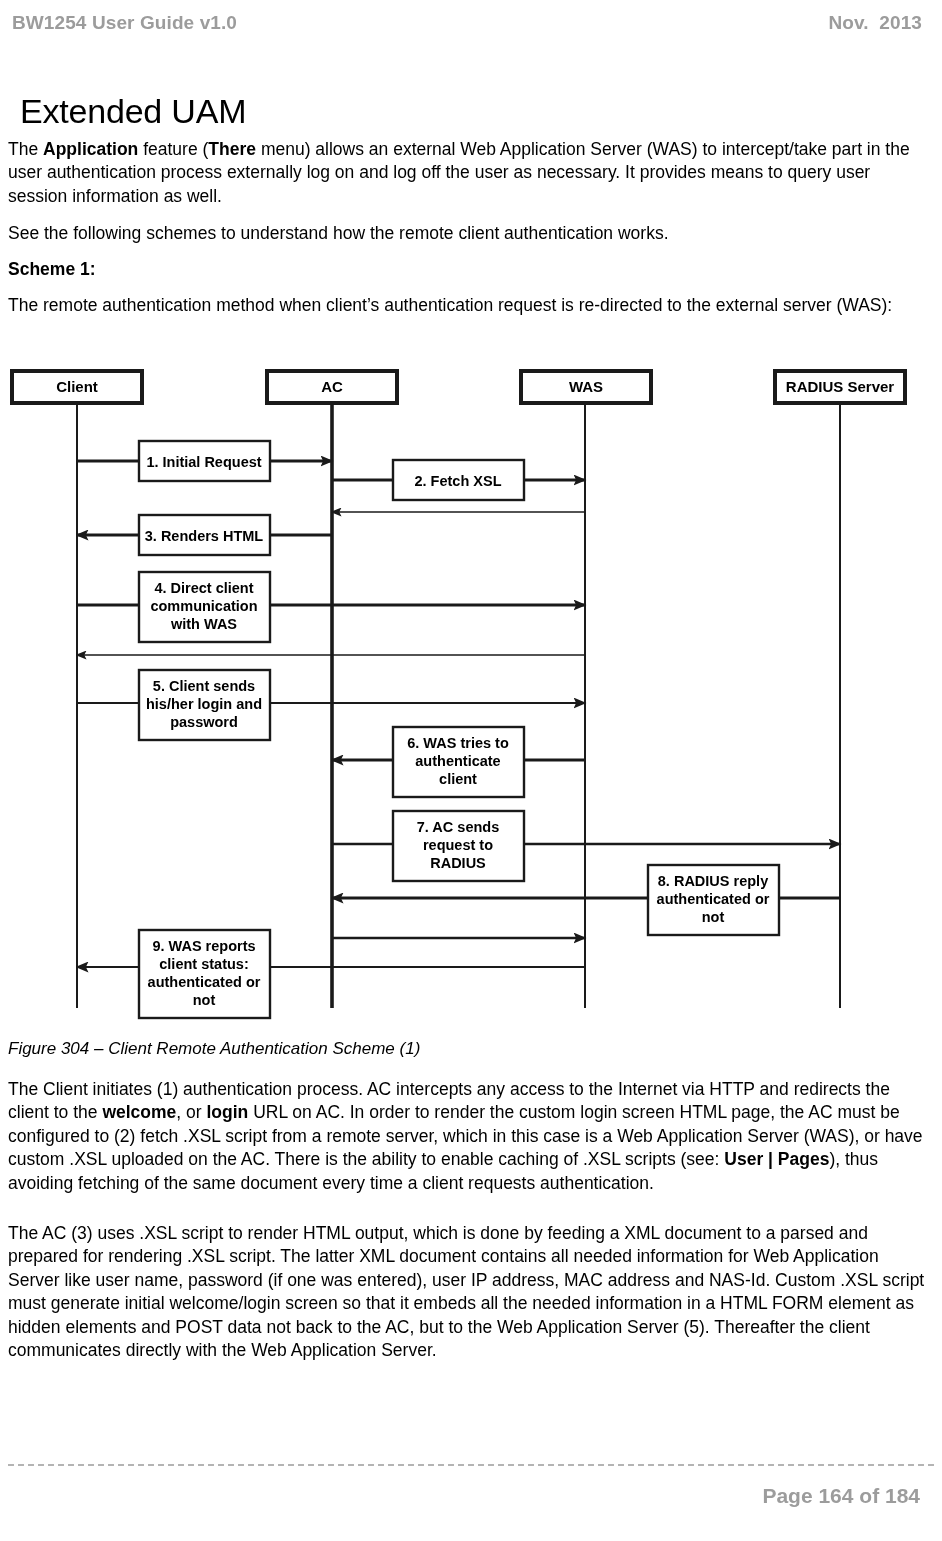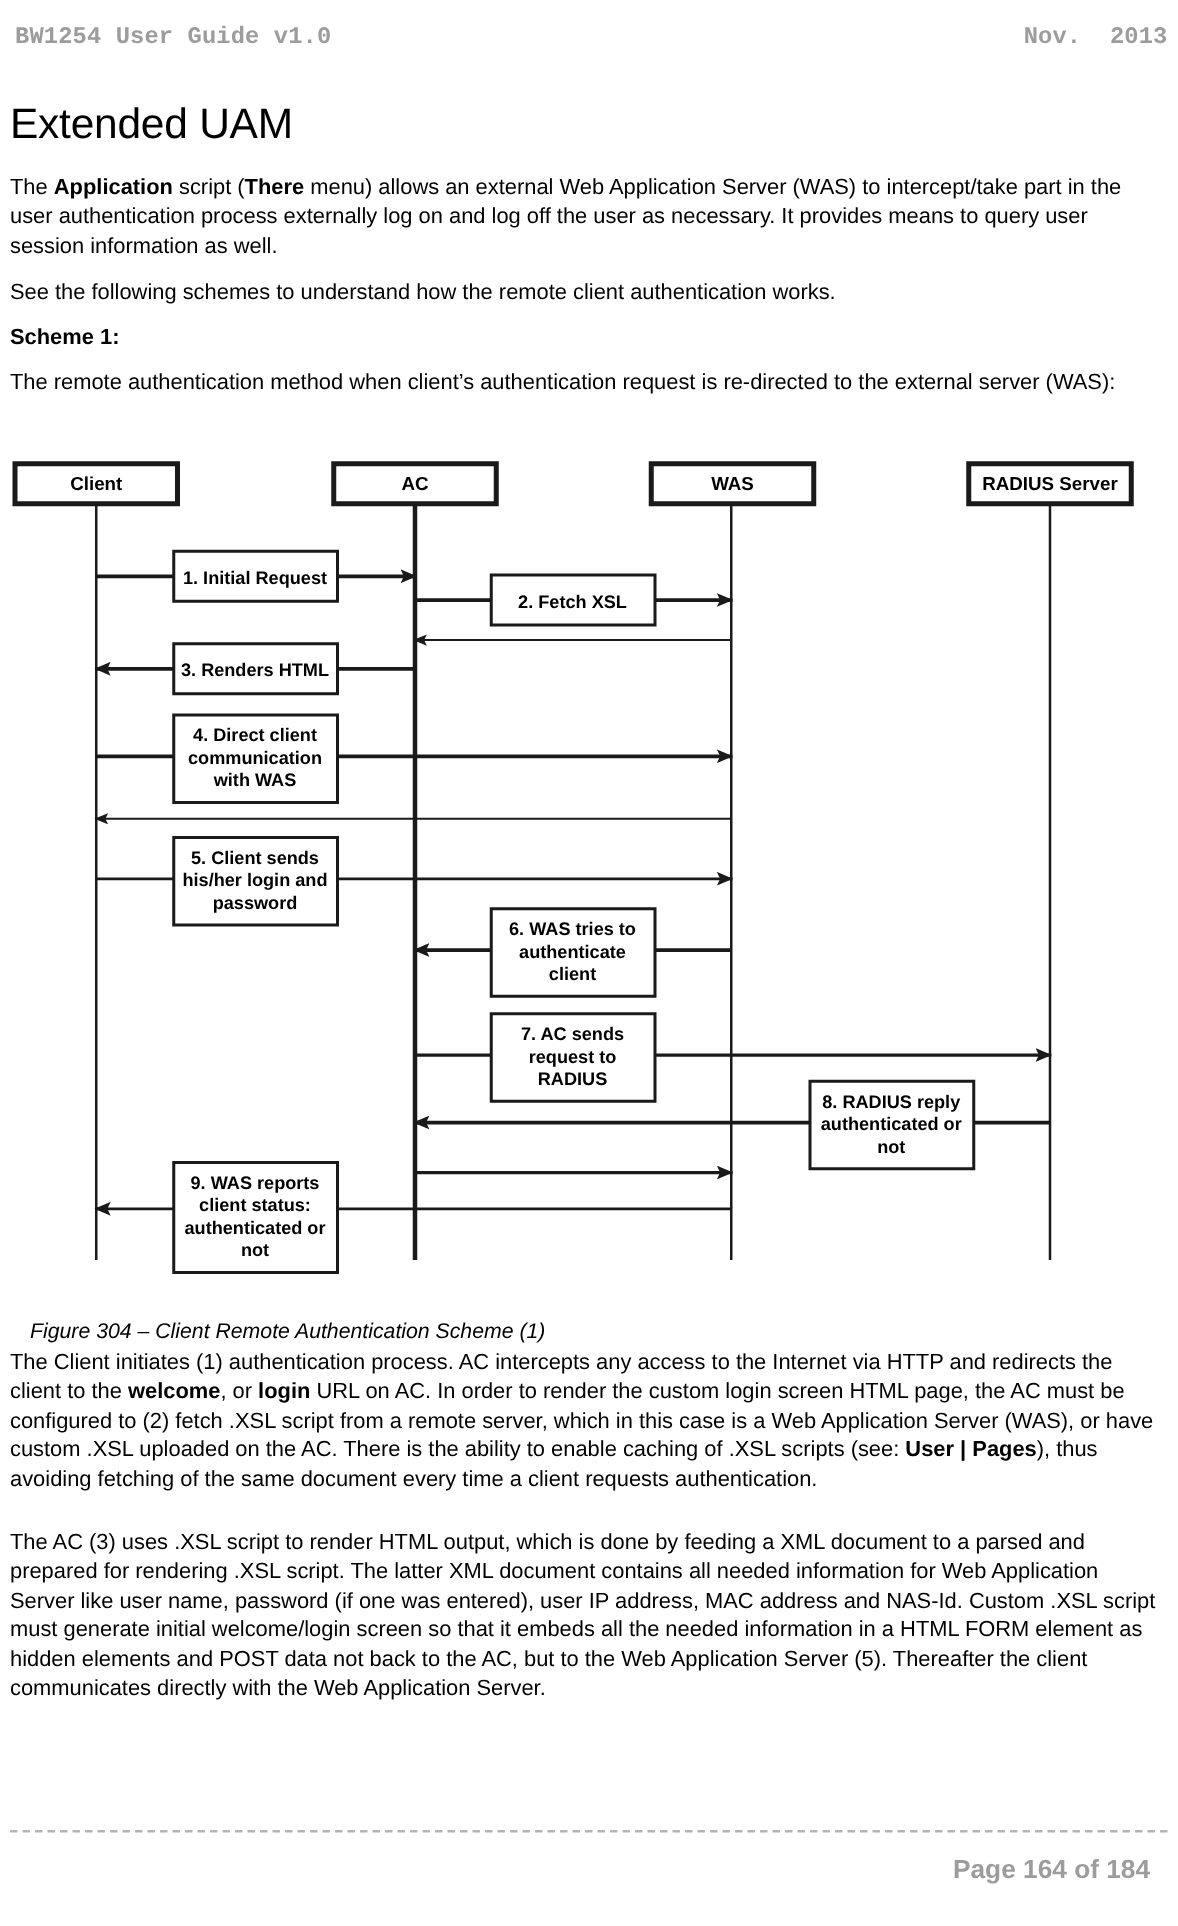--- a/index.html
+++ b/index.html
@@ -9,48 +9,48 @@
     font-family:"Liberation Sans", sans-serif;
     color:#000000;
     position:relative;
     overflow:hidden;
   }
   .page { position:relative; width:942px; height:1541px; }
 
   
   .hdr {
     position:absolute; left:0; top:0; width:942px; height:40px;
-    display:flex; justify-content:space-between; align-items:flex-end;
-    padding:6px 8px 0 12px; box-sizing:border-box;font-family:Liberation Mono, monospace;
+    display:flex; justify-content:space-between; align-items:center;
+    padding:6px 20px 0 12px; box-sizing:border-box;
   }
   .hdr-left, .hdr-right {
     color:#9c9c9c; font-weight:bold; font-size:19px; letter-spacing:0.1px;
   }
   .hdr-right { white-space:pre; }
 
   
   .content { position:absolute; left:8px; top:0; width:926px; }
 
   h1.title {
-    font-size:34px; font-weight:normal; margin:0; padding:0;
+    font-size:34px; font-weight:normal; margin:12px; padding:0;
     position:absolute; left:0; top:82px; line-height:1.05;
     letter-spacing:-0.2px;
   }
 
   p.para {
     position:absolute; left:0; width:918px; margin:0;
     font-size:17.5px; line-height:1.34; text-align:left;
   }
   p.p1 { top:138px; }
   p.p2 { top:222px; }
   p.p3 { top:258px; font-weight:bold; }
   p.p4 { top:294px; }
 
   p.caption {
-    position:absolute; left:8px; top:1038px; width:918px; margin:16px;
+    position:absolute; left:8px; top:1038px; width:918px; margin:0;
     font-size:17px; font-style:italic; line-height:1.3;
   }
   p.p5 { top:1078px; }
   p.p6 { top:1222px; }
 
   .b { font-weight:bold; }
 
   
   .diagram { position:absolute; left:0px; top:360px; width:832px; height:660px; }
 
@@ -71,21 +71,21 @@
 
   <div class="hdr">
     <span class="hdr-left">BW1254 User Guide v1.0</span>
     <span class="hdr-right">Nov.  2013</span>
   </div>
 
   <div class="content">
 
     <h1 class="title">Extended UAM</h1>
 
-    <p class="para p1"><span>The </span><span class="b">Application</span><span> script (</span><span class="b">There</span><span> menu) allows an external Web Application Server (WAS) to intercept/take part in the user authentication process externally log on and log off the user as necessary. It provides means to query user session information as well.</span></p>
+    <p class="para p1"><span>The </span><span class="b">Application</span><span> feature (</span><span class="b">There</span><span> menu) allows an external Web Application Server (WAS) to intercept/take part in the user authentication process externally log on and log off the user as necessary. It provides means to query user session information as well.</span></p>
 
     <p class="para p2">See the following schemes to understand how the remote client authentication works.</p>
 
     <p class="para p3">Scheme 1:</p>
 
     <p class="para p4">The remote authentication method when client’s authentication request is re-directed to the external server (WAS):</p>
 
   </div>
 
   <div class="diagram">

